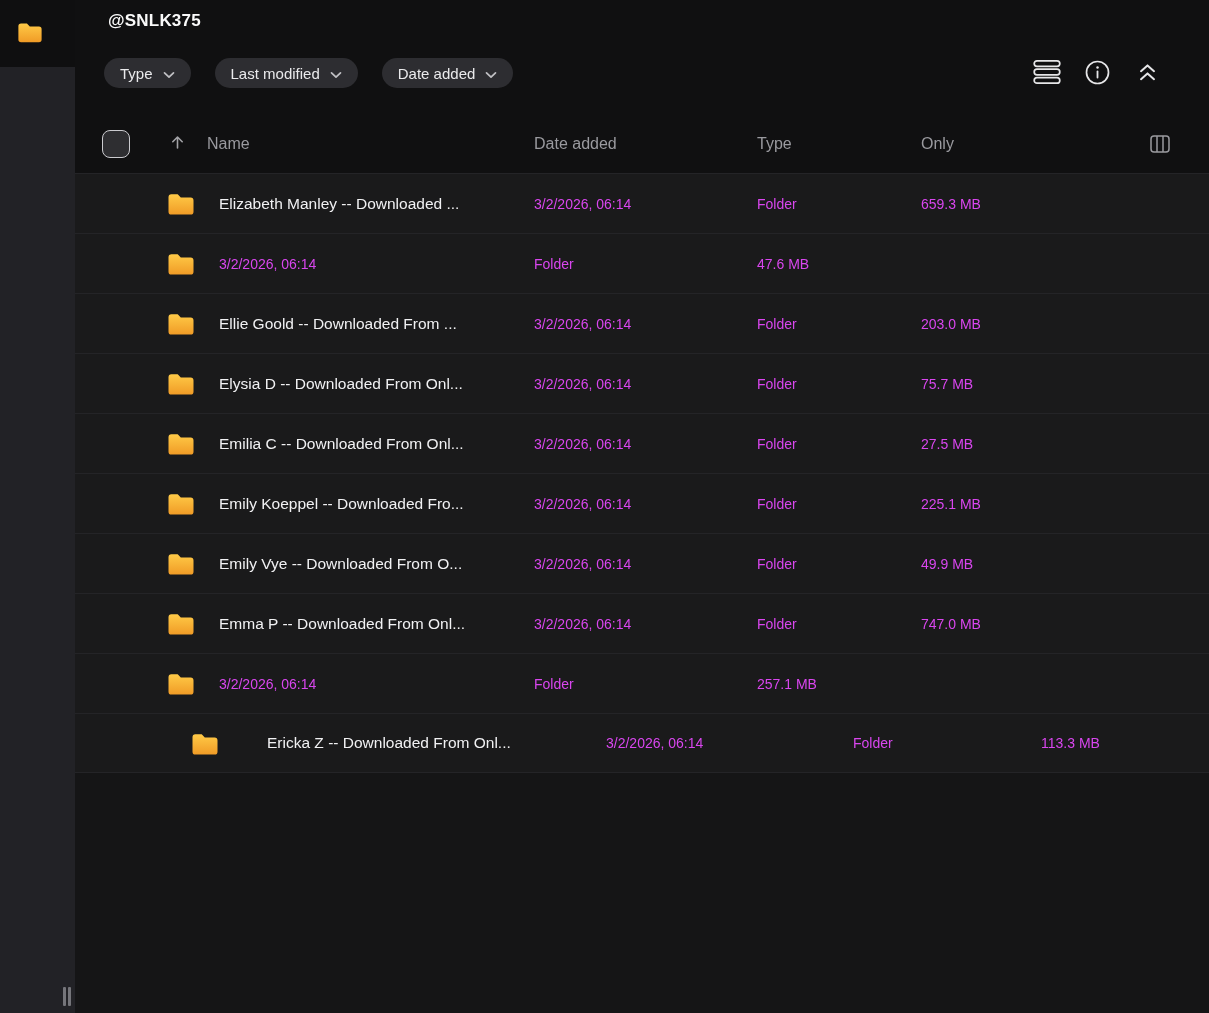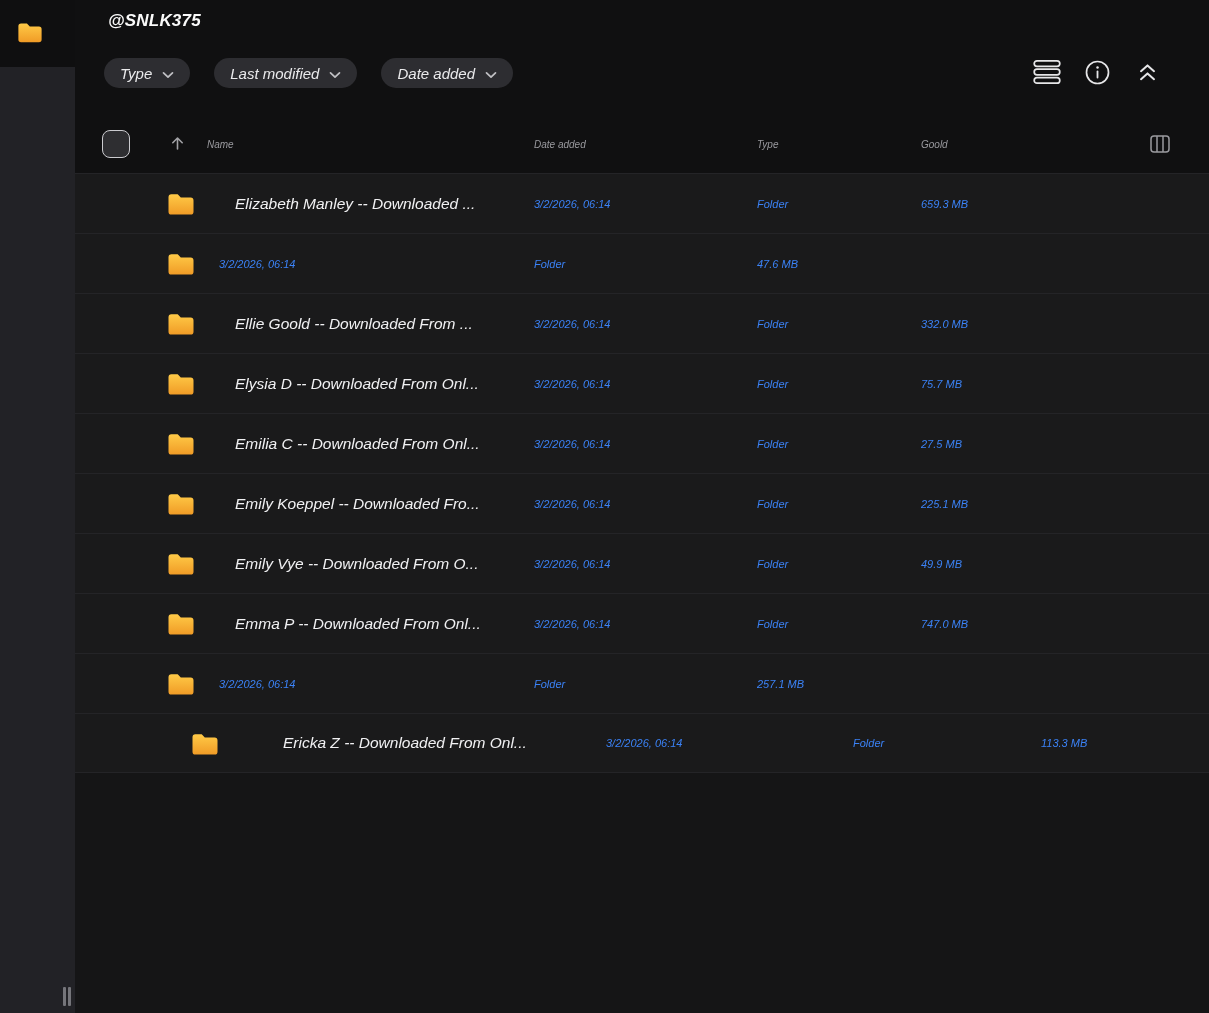--- a/index.html
+++ b/index.html
@@ -21,21 +21,21 @@
     background:#0f0f10;
   }
   .app-icon { position:absolute; left:17px; top:21px; }
   .resize-handle {
     position:absolute; right:2px; bottom:5px;
     display:flex; gap:2px; padding:2px; cursor:col-resize;
   }
   .resize-handle span { width:3px; height:19px; background:#75757a; border-radius:1px; }
 
   
-  .main { position:absolute; left:75px; top:0; width:1134px; height:1001px; background:#151516;font-style:italic; }
+  .main { position:absolute; left:75px; top:0; width:1134px; height:1001px; background:#151516; }
   .main-top { position:relative; height:173px; background:#101011; }
 
   .page-title {
     position:absolute; left:33px; top:11px;
     font-size:17px; font-weight:700; color:#fafafa; letter-spacing:.2px;
   }
 
   .filters { position:absolute; left:29px; top:58px; display:flex; gap:24px; }
   .pill {
     height:30px; border-radius:15px; background:#2d2d31;
@@ -50,42 +50,42 @@
   }
 
   
   .grid-cols {
     display:grid;
     grid-template-columns:92px 52px 315px 223px 164px 228px 1fr;
     align-items:center;
   }
   .table-header {
     position:absolute; left:0; bottom:0; width:100%; height:58px;
-    color:#9a9a9f; font-size:10px;
+    color:#9a9a9f; font-size:16px;
   }
   .checkbox {
     width:28px; height:28px; margin-left:27px;
     border:1.5px solid #cbcbcf; border-radius:8px; background:#2e2e31; cursor:pointer;
   }
   .sort-wrap { display:flex; align-items:center; margin-left:2px; cursor:pointer; }
   .hdr-name { margin-left:-12px; cursor:pointer; }
   .hdr-clickable { cursor:pointer; }
 
   .rows { background:#151516; }
   .row {
     height:60px; background:#1a1a1b;
     border-top:1px solid #242427; cursor:pointer;
   }
   .row:last-child { border-bottom:1px solid #242427;gap:24px; }
   .c-icon svg { display:block; }
   .c-name {
     font-size:15.5px; color:#f1f1f3;
-    white-space:nowrap; overflow:hidden; padding-right:14px;margin-left:16px;
-  }
-  .c-sub { font-size:11px; color:#3b82f6; white-space:nowrap; }
+    white-space:nowrap; overflow:hidden; padding-right:14px;
+  }
+  .c-sub { font-size:14px; color:#d946ef; white-space:nowrap; }
 </style>
 </head>
 <body>
 
 <div class="sidebar">
   <div class="sidebar-top-block">
     <span class="app-icon">
       <svg width="26" height="22" viewBox="0 0 28 23">
         <defs>
           <linearGradient id="foldergrad" x1="0" y1="0" x2="0" y2="1">
@@ -165,21 +165,21 @@
       <div class="sort-wrap">
         <span>
           <svg width="17" height="17" viewBox="0 0 17 17">
             <path d="M8.5 14 V3.2 M3.8 7.7 L8.5 3 L13.2 7.7" stroke="#a2a2a6" stroke-width="1.6" fill="none" stroke-linecap="round" stroke-linejoin="round"></path>
           </svg>
         </span>
       </div>
       <div class="hdr-name">Name</div>
       <div class="hdr-clickable">Date added</div>
       <div class="hdr-clickable">Type</div>
-      <div class="hdr-clickable">Goold</div>
+      <div class="hdr-clickable">Only</div>
       <div>
         <button class="icon-btn" style="width:22px;height:22px">
           <svg width="20" height="18" viewBox="0 0 20 18">
             <rect x="1" y="1" width="18" height="16" rx="3" stroke="#9a9a9f" stroke-width="1.5" fill="none"></rect>
             <line x1="7" y1="1" x2="7" y2="17" stroke="#9a9a9f" stroke-width="1.5"></line>
             <line x1="13" y1="1" x2="13" y2="17" stroke="#9a9a9f" stroke-width="1.5"></line>
           </svg>
         </button>
       </div>
     </div>
@@ -222,21 +222,21 @@
     <div class="c-icon">
       <span>
         <svg width="28" height="23" viewBox="0 0 28 23">
           <path d="M1.5 19.7 V5.2 a2.9 2.9 0 0 1 2.9-2.9 h6.3 l3.1 3.3 h9.8 a2.9 2.9 0 0 1 2.9 2.9 v11.2 a2.9 2.9 0 0 1-2.9 2.9 H4.4 a2.9 2.9 0 0 1-2.9-2.9 Z" fill="url(#foldergrad)"></path>
         </svg>
       </span>
     </div>
     <div class="c-name">Ellie Goold -- Downloaded From ...</div>
     <div class="c-sub">3/2/2026, 06:14</div>
     <div class="c-sub">Folder</div>
-    <div class="c-sub">332.0 MB</div>
+    <div class="c-sub">203.0 MB</div>
     <div></div>
   </div>
 
   <div class="row grid-cols">
     <div></div>
     <div class="c-icon">
       <span>
         <svg width="28" height="23" viewBox="0 0 28 23">
           <path d="M1.5 19.7 V5.2 a2.9 2.9 0 0 1 2.9-2.9 h6.3 l3.1 3.3 h9.8 a2.9 2.9 0 0 1 2.9 2.9 v11.2 a2.9 2.9 0 0 1-2.9 2.9 H4.4 a2.9 2.9 0 0 1-2.9-2.9 Z" fill="url(#foldergrad)"></path>
         </svg>

